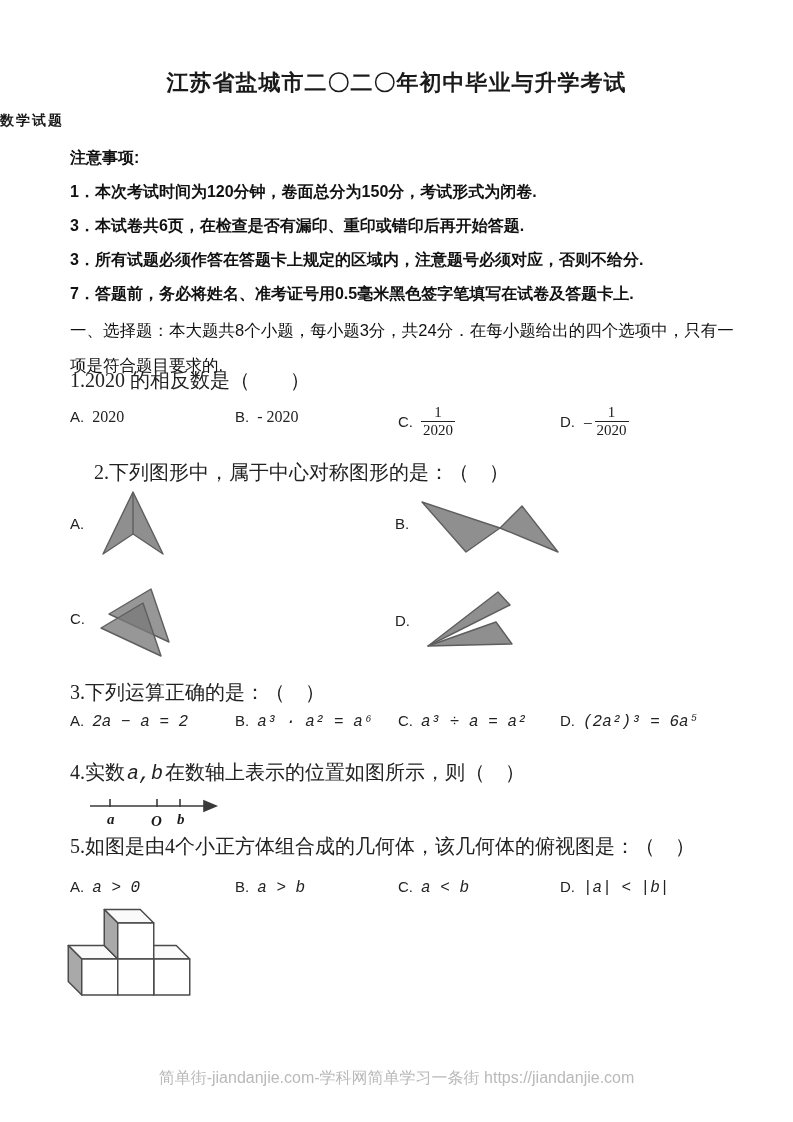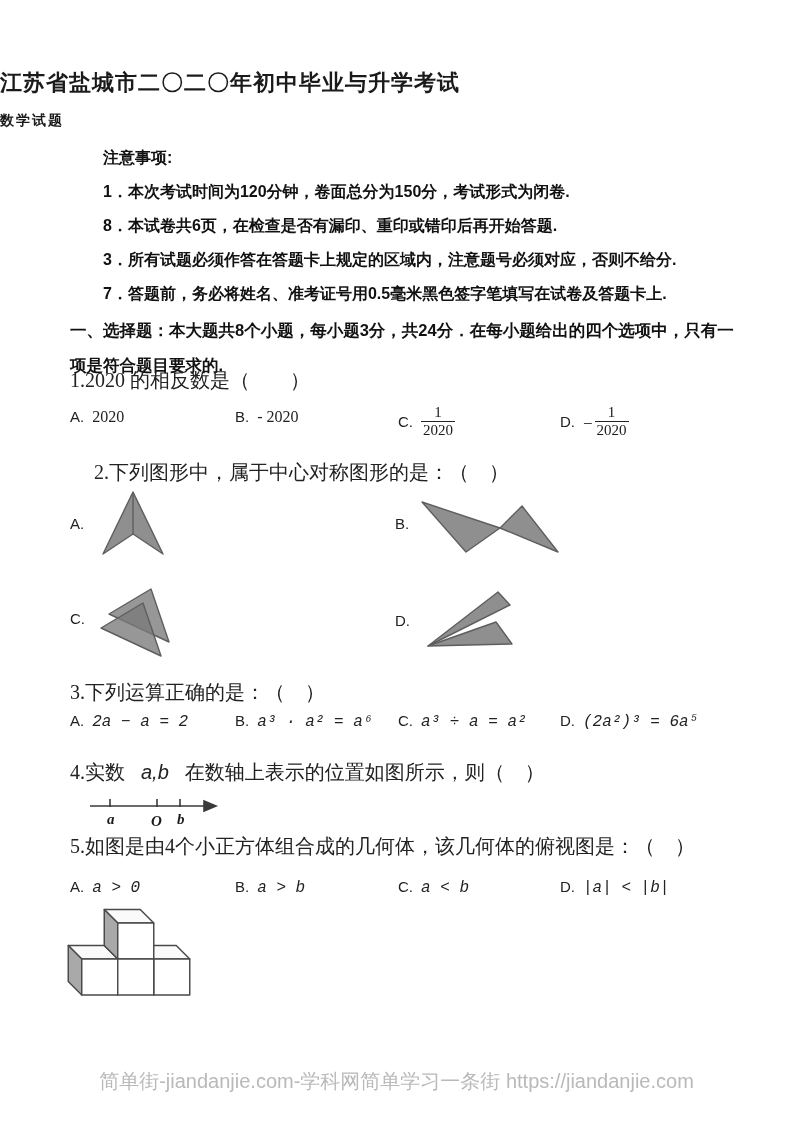--- a/index.html
+++ b/index.html
@@ -4,70 +4,70 @@
 <style>
   * { margin:0; padding:0; box-sizing:border-box; }
   html,body { background:#e8e8e8; }
   .page {
     position:relative; width:793px; height:1122px; margin:0 auto;
     background:#ffffff; overflow:hidden;
     font-family:"Liberation Serif", serif; color:#1a1a1a;
   }
   .title {
     position:absolute; top:68px; left:0; width:100%;
-    text-align:left; font-size:22px; font-weight:bold; letter-spacing:1px;
+    text-align:center; font-size:22px; font-weight:bold; letter-spacing:1px;
   }
   .subtitle {
     position:absolute; top:112px; left:0; width:100%;
     font-size:14px; font-weight:bold; letter-spacing:2px;
   }
-  .notices { position:absolute; top:148px; left:70px; width:660px;margin-left:33px; }
+  .notices { position:absolute; top:148px; left:70px; width:660px; }
   .notices p { font-weight:bold; font-size:16px; line-height:20px; margin-bottom:14px;
                font-family:"Liberation Sans", sans-serif; color:#111; }
   .section-head {
     position:absolute; top:313px; left:70px; width:665px;
-    font-weight:bold; font-size:16.5px; line-height:35px;
+    font-weight:normal; font-size:16.5px; line-height:35px;
     font-family:"Liberation Sans", sans-serif; color:#111;
   }
   .qtext { position:absolute; left:70px; font-size:20px; line-height:20px; color:#222; }
-  .mathvar { font-family:Liberation Sans, sans-serif; font-style:italic; margin:0 16px; }
+  .mathvar { font-family:Liberation Mono, monospace; font-style:italic; margin:0 2px; }
   .optrow { position:absolute; left:70px; width:680px; height:40px; }
   .opt { position:absolute; top:0; white-space:nowrap; }
   .opt-0 { left:0; }  .opt-1 { left:165px; }  .opt-2 { left:328px; }  .opt-3 { left:490px; }
   .optlabel { font-family:"Liberation Sans", sans-serif; font-size:15px; color:#222; margin-right:8px; }
   .optval { font-family:"Liberation Serif", serif; font-size:16px; color:#222; }
   .ital .optval { font-style:italic;font-family:Liberation Mono, monospace; }
   .frac { display:inline-block; vertical-align:middle; text-align:center;
           font-family:"Liberation Serif", serif; font-size:15px; line-height:1.15; margin-top:-4px; }
   .frac .num { display:block; border-bottom:1.3px solid #222; padding:0 5px; }
   .frac .den { display:block; padding:0 2px; }
   .fracsign { font-family:"Liberation Serif", serif; font-size:17px; vertical-align:middle; margin-right:2px; }
   .shape-label { position:absolute; font-family:"Liberation Sans", sans-serif; font-size:15px; color:#222; }
   .shape-svg { position:absolute; }
   .shape-svg polygon, .shape-svg line { stroke:#5e5e5e; stroke-width:1.4; stroke-linejoin:round; }
   .overlap polygon { fill-opacity:0.78; }
   .numline line, .numline polygon { stroke:#3a3a3a; stroke-width:1.6; }
   .numline text { font-family:"Liberation Serif", serif; font-style:italic; font-weight:bold;
                   font-size:15px; fill:#1a1a1a; }
   .cube-svg polygon { stroke:#4a4a4a; stroke-width:1.3; stroke-linejoin:round; }
   .footer { position:absolute; top:1068px; left:0; width:100%; text-align:center;
-            font-family:"Liberation Sans", sans-serif; font-size:20px; }
+            font-family:"Liberation Sans", sans-serif; font-size:16px; }
 </style>
 </head>
 <body>
 
 <div class="page">
 
   <div class="title">江苏省盐城市二〇二〇年初中毕业与升学考试</div>
   <div class="subtitle">数学试题</div>
 
   <div class="notices">
     <p>注意事项:</p>
     <p>1．本次考试时间为120分钟，卷面总分为150分，考试形式为闭卷.</p>
-    <p>8．本试卷共6页，在检查是否有漏印、重印或错印后再开始答题.</p>
+    <p>3．本试卷共6页，在检查是否有漏印、重印或错印后再开始答题.</p>
     <p>3．所有试题必须作答在答题卡上规定的区域内，注意题号必须对应，否则不给分.</p>
     <p>7．答题前，务必将姓名、准考证号用0.5毫米黑色签字笔填写在试卷及答题卡上.</p>
   </div>
 
   <div class="section-head">一、选择题：本大题共8个小题，每小题3分，共24分．在每小题给出的四个选项中，只有一项是符合题目要求的.</div>
 
   <div class="qtext" style="top:370px;">1.2020 的相反数是（　　）</div>
   <div class="optrow" style="top:408px;">
     <span class="opt opt-0">
       <span class="optlabel">A.</span><span class="optval">2020</span>

